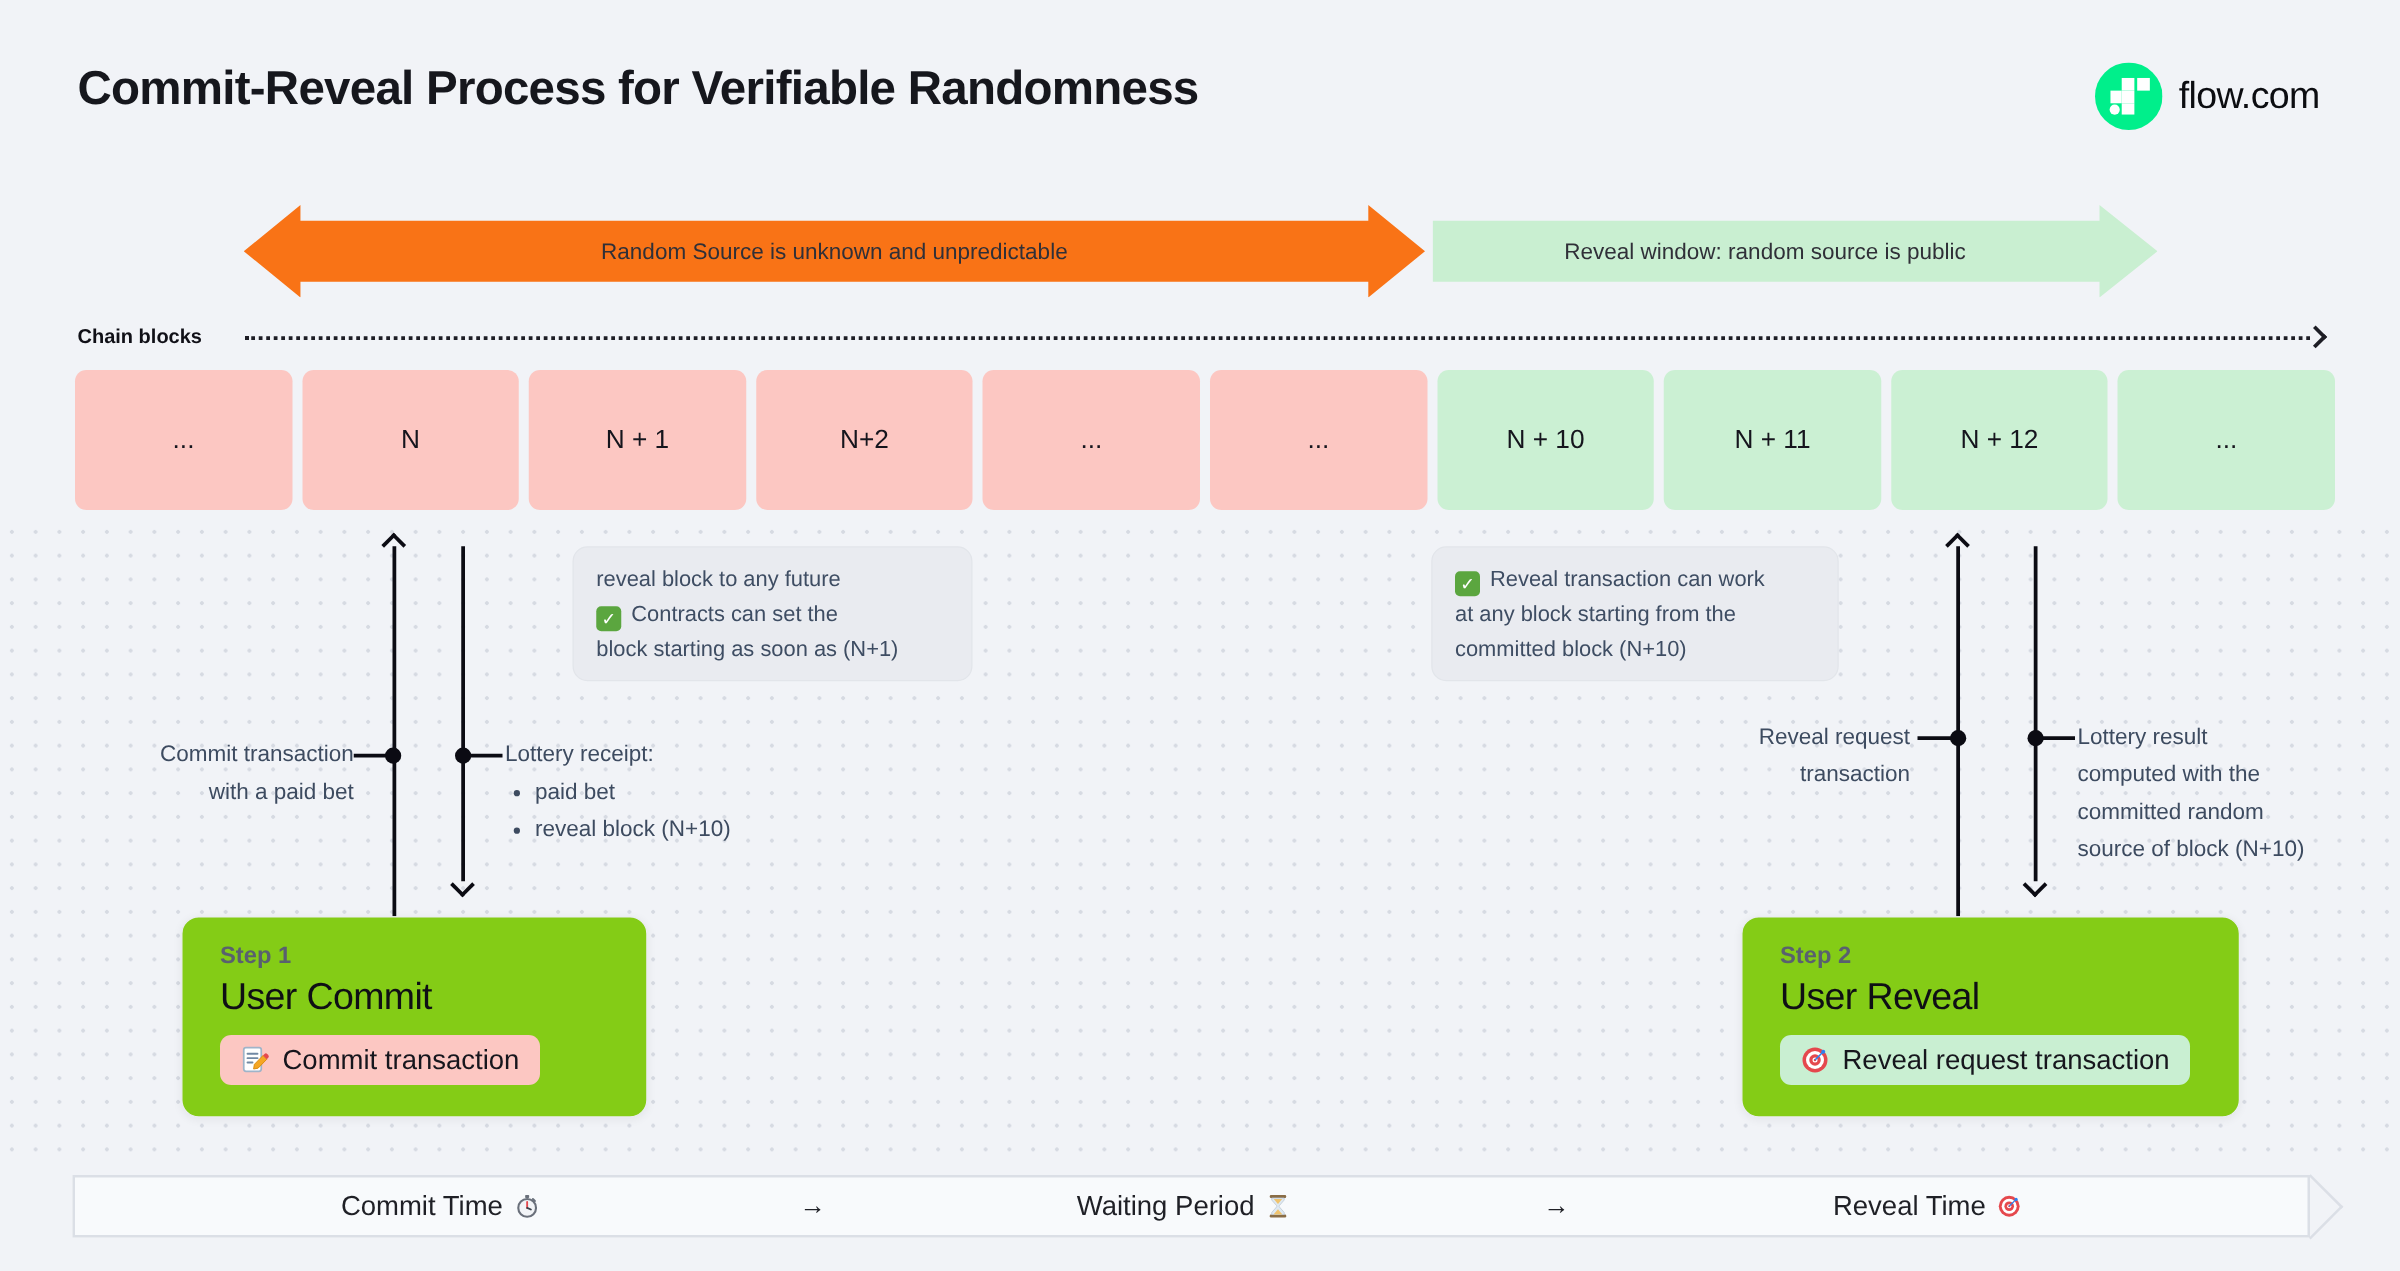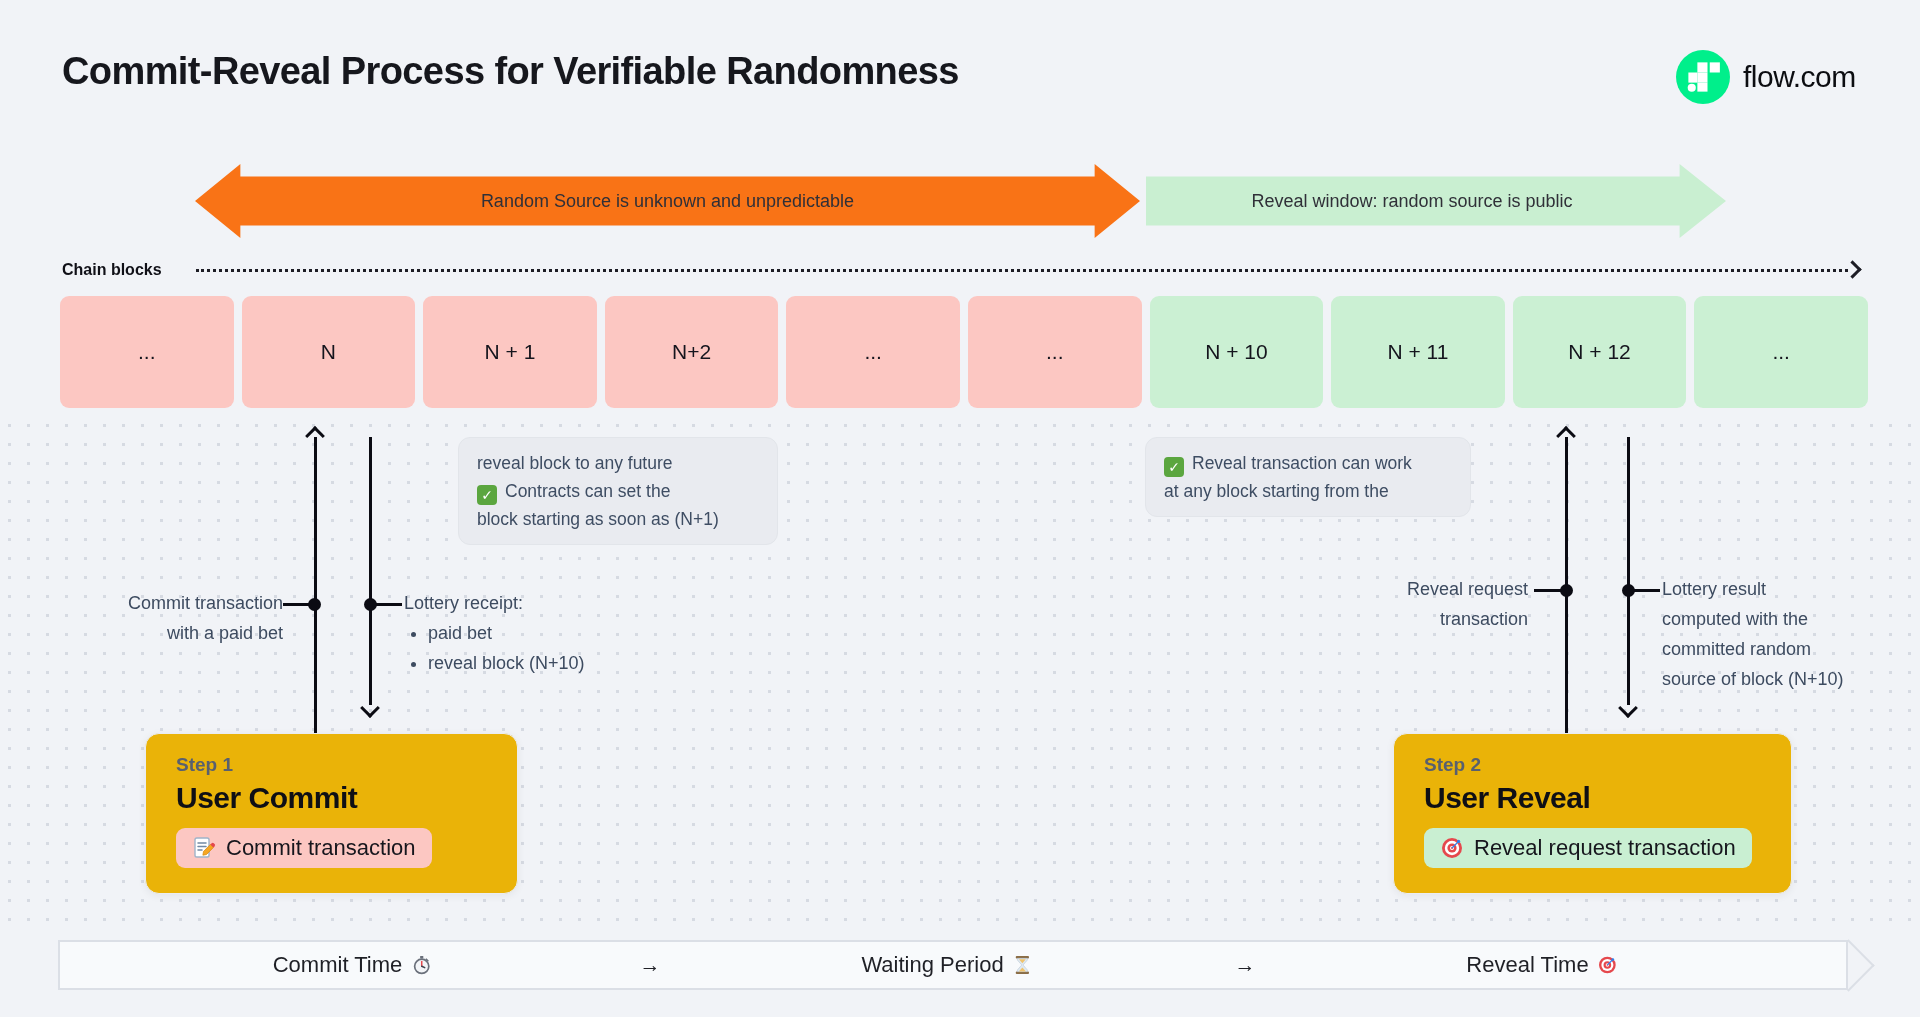--- a/index.html
+++ b/index.html
@@ -54,24 +54,24 @@
 
   
   .note { position:absolute; background:#e9ebf0; border:1px solid #e2e5ea; border-radius:12px;
     padding:11px 18px; font-size:17.5px; line-height:28px; color:#3e4d63; z-index:2; }
   .nline { display:block; }
   .check { display:inline-flex; align-items:center; justify-content:center; width:20px; height:20px;
     background:#5ba63f; border-radius:4px; color:#fff; font-size:14px; font-weight:bold;
     vertical-align:-3px; margin-right:8px; }
 
   
-  .card { position:absolute; background:#eab308; border:1px solid #ebedf1; border-radius:14px;
+  .card { position:absolute; background:#84cc16; border:1px solid #ebedf1; border-radius:14px;
     box-shadow:0 2px 8px rgba(15,23,42,.06); padding:20px 30px; z-index:2; }
   .card .step { font-size:19px; font-weight:bold; color:#59606f; }
-  .card .ctitle { font-size:30px; font-weight:700; color:#0f0f15; letter-spacing:-0.5px; margin:5px 0 13px; }
+  .card .ctitle { font-size:30px; font-weight:400; color:#0f0f15; letter-spacing:-0.5px; margin:5px 0 13px; }
   .pill { display:inline-flex; align-items:center; gap:10px; border-radius:9px; padding:7px 16px;
     font-size:22px; color:#16161d; }
   .pill.pink { background:#fcc7c2; }
   .pill.green { background:#c9efd2; }
 
   
   .timeline { position:absolute; left:58px; top:940px; width:1790px; height:50px;
     background:#f8fafc; border:2px solid #dbdfe6; z-index:2; }
   .titem { position:absolute; top:0; height:100%; display:flex; align-items:center; gap:9px;
     transform:translateX(-50%); font-size:22px; color:#1f2026; white-space:nowrap; }
@@ -128,20 +128,21 @@
   </div>
 
   <div class="note" style="left:458px; top:437px; width:320px;">
     <span class="nline">reveal block to any future</span>
     <span class="nline"><span class="check">✓</span><span>Contracts can set the</span></span>
     <span class="nline">block starting as soon as (N+1)</span>
   </div>
   <div class="note" style="left:1145px; top:437px; width:326px;">
     <span class="nline"><span class="check">✓</span><span>Reveal transaction can work</span></span>
     <span class="nline">at any block starting from the</span>
+    <span class="nline">committed block (N+10)</span>
   </div>
 
   <div class="chev up" style="left:308px; top:429px;"></div>
   <div class="vline" style="left:314px; top:437px; height:296px;"></div>
   <div class="vline" style="left:369px; top:437px; height:268px;"></div>
   <div class="chev down" style="left:363px; top:701px;"></div>
   <div class="stub" style="left:283px; top:603px; width:27px;"></div>
   <div class="cdot" style="left:308px; top:598px;"></div>
   <div class="cdot" style="left:364px; top:598px;"></div>
   <div class="stub" style="left:375px; top:603px; width:27px;"></div>

